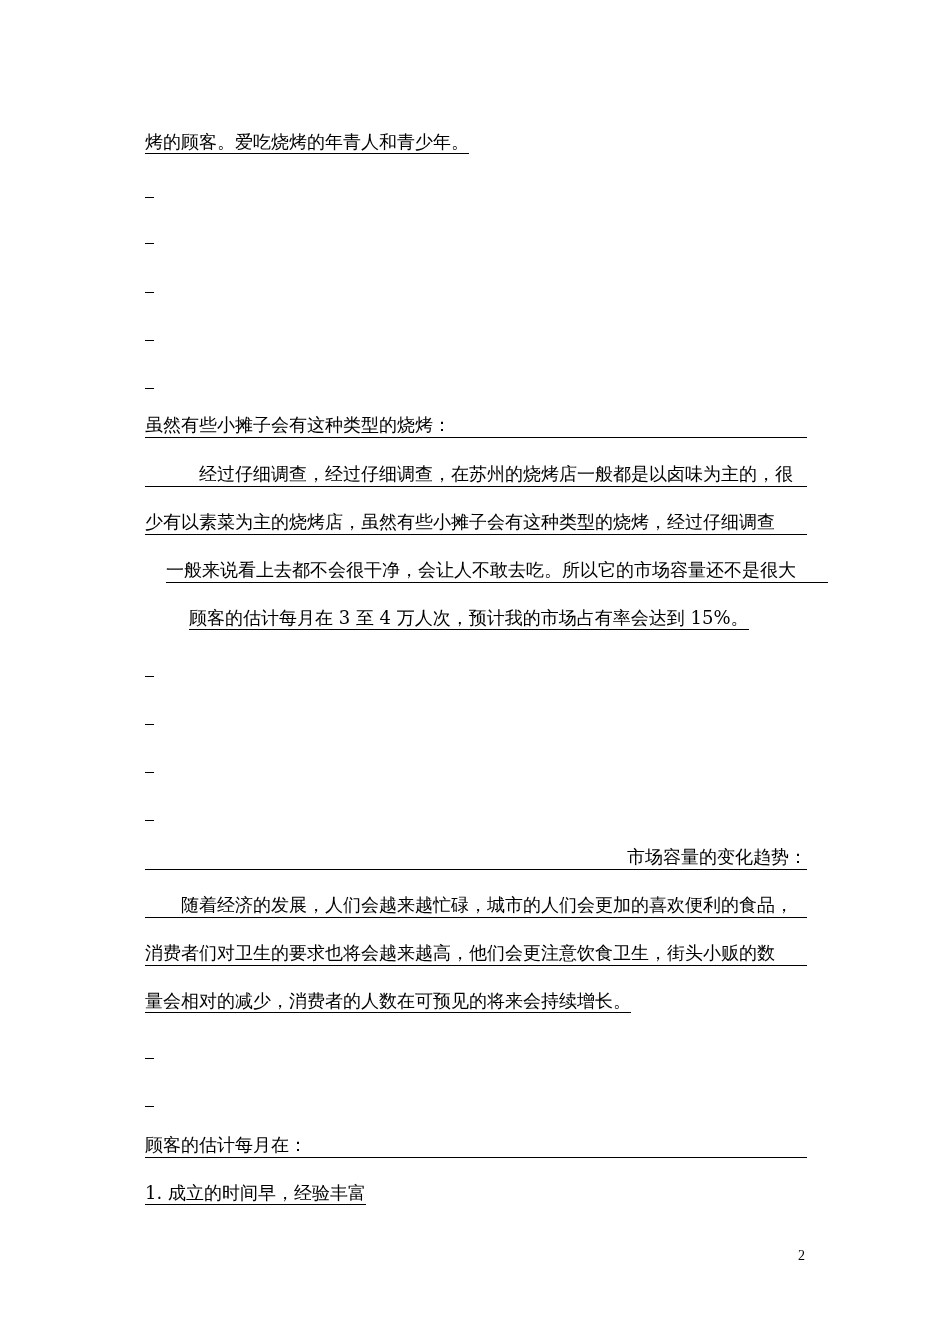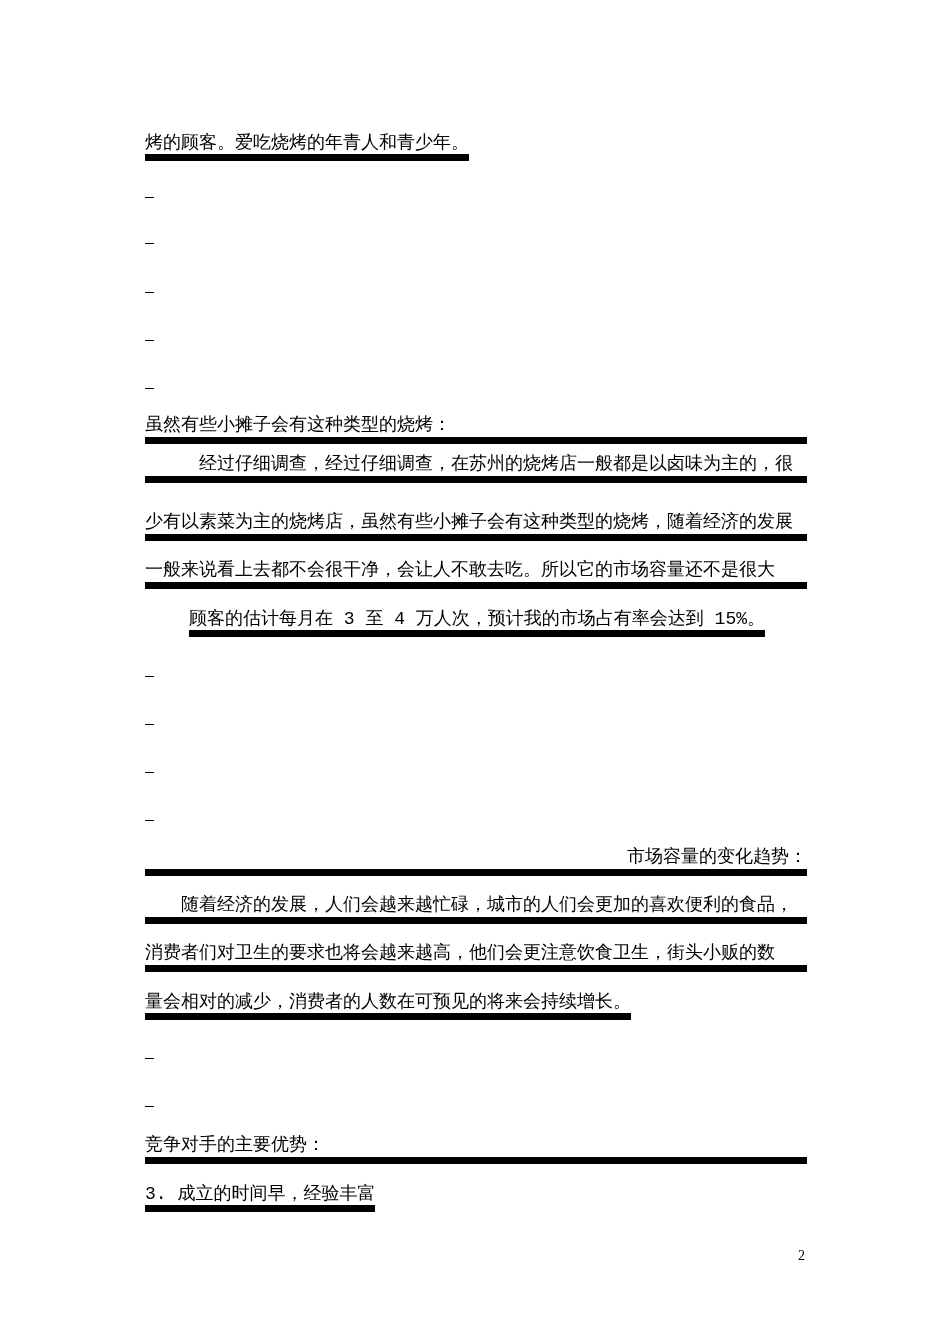--- a/index.html
+++ b/index.html
@@ -1,20 +1,20 @@
 <!DOCTYPE html>
 <html><head>
 <meta charset="utf-8">
 <style>
   html, body { margin:0; padding:0; background:#ffffff; }
   body { width:950px; height:1344px; position:relative; overflow:hidden;
          font-family: "DejaVu Serif", "Liberation Serif", serif; color:#000; }
   .page { position:absolute; left:0; top:0; width:950px; height:1344px; background:#fff; }
   .line { position:absolute; left:145px; font-size:18px; line-height:22px; white-space:nowrap; }
-  .u { border-bottom:7px solid #000000; padding-bottom:1px;font-family:Liberation Mono, monospace; }
+  .u { border-bottom:1px solid #000000; padding-bottom:1px; }
   .full { width:662px; display:block; }
   .dash { position:absolute; left:145px; width:9px; height:0; border-top:1px solid #000; }
   .pnum { position:absolute; left:798px; top:1248px; font-size:14px; font-family:"Liberation Serif", serif; }
 </style>
 </head>
 <body>
 
 <div class="page">
 
   <div class="line" style="top:131px;">
@@ -24,27 +24,27 @@
   <div class="dash" style="top:197px;"></div>
   <div class="dash" style="top:243px;"></div>
   <div class="dash" style="top:292px;"></div>
   <div class="dash" style="top:340px;"></div>
   <div class="dash" style="top:388px;"></div>
 
   <div class="line" style="top:414px;">
     <span class="u full">虽然有些小摊子会有这种类型的烧烤：</span>
   </div>
 
-  <div class="line" style="top:453px;">
+  <div class="line" style="top:463px;">
     <span class="u full">　　　经过仔细调查，经过仔细调查，在苏州的烧烤店一般都是以卤味为主的，很</span>
   </div>
   <div class="line" style="top:511px;">
-    <span class="u full">少有以素菜为主的烧烤店，虽然有些小摊子会有这种类型的烧烤，随着经济的发展</span>
+    <span class="u full">少有以素菜为主的烧烤店，虽然有些小摊子会有这种类型的烧烤，经过仔细调查</span>
   </div>
-  <div class="line" style="top:559px;">
+  <div class="line" style="top:559px;margin-left:21px;">
     <span class="u full">一般来说看上去都不会很干净，会让人不敢去吃。所以它的市场容量还不是很大</span>
   </div>
   <div class="line" style="top:607px;margin-left:44px;">
     <span class="u">顾客的估计每月在 3 至 4 万人次，预计我的市场占有率会达到 15%。</span>
   </div>
 
   <div class="dash" style="top:676px;"></div>
   <div class="dash" style="top:724px;"></div>
   <div class="dash" style="top:772px;"></div>
   <div class="dash" style="top:820px;"></div>
@@ -60,21 +60,21 @@
     <span class="u full">消费者们对卫生的要求也将会越来越高，他们会更注意饮食卫生，街头小贩的数</span>
   </div>
   <div class="line" style="top:990px;">
     <span class="u">量会相对的减少，消费者的人数在可预见的将来会持续增长。</span>
   </div>
 
   <div class="dash" style="top:1058px;"></div>
   <div class="dash" style="top:1106px;"></div>
 
   <div class="line" style="top:1134px;">
-    <span class="u full">竞争对手的主要优势：</span>
+    <span class="u full">顾客的估计每月在：</span>
   </div>
 
   <div class="line" style="top:1182px;">
-    <span class="u">3. 成立的时间早，经验丰富</span>
+    <span class="u">1. 成立的时间早，经验丰富</span>
   </div>
 
   <div class="pnum">2</div>
 </div>
 
 </body></html>

